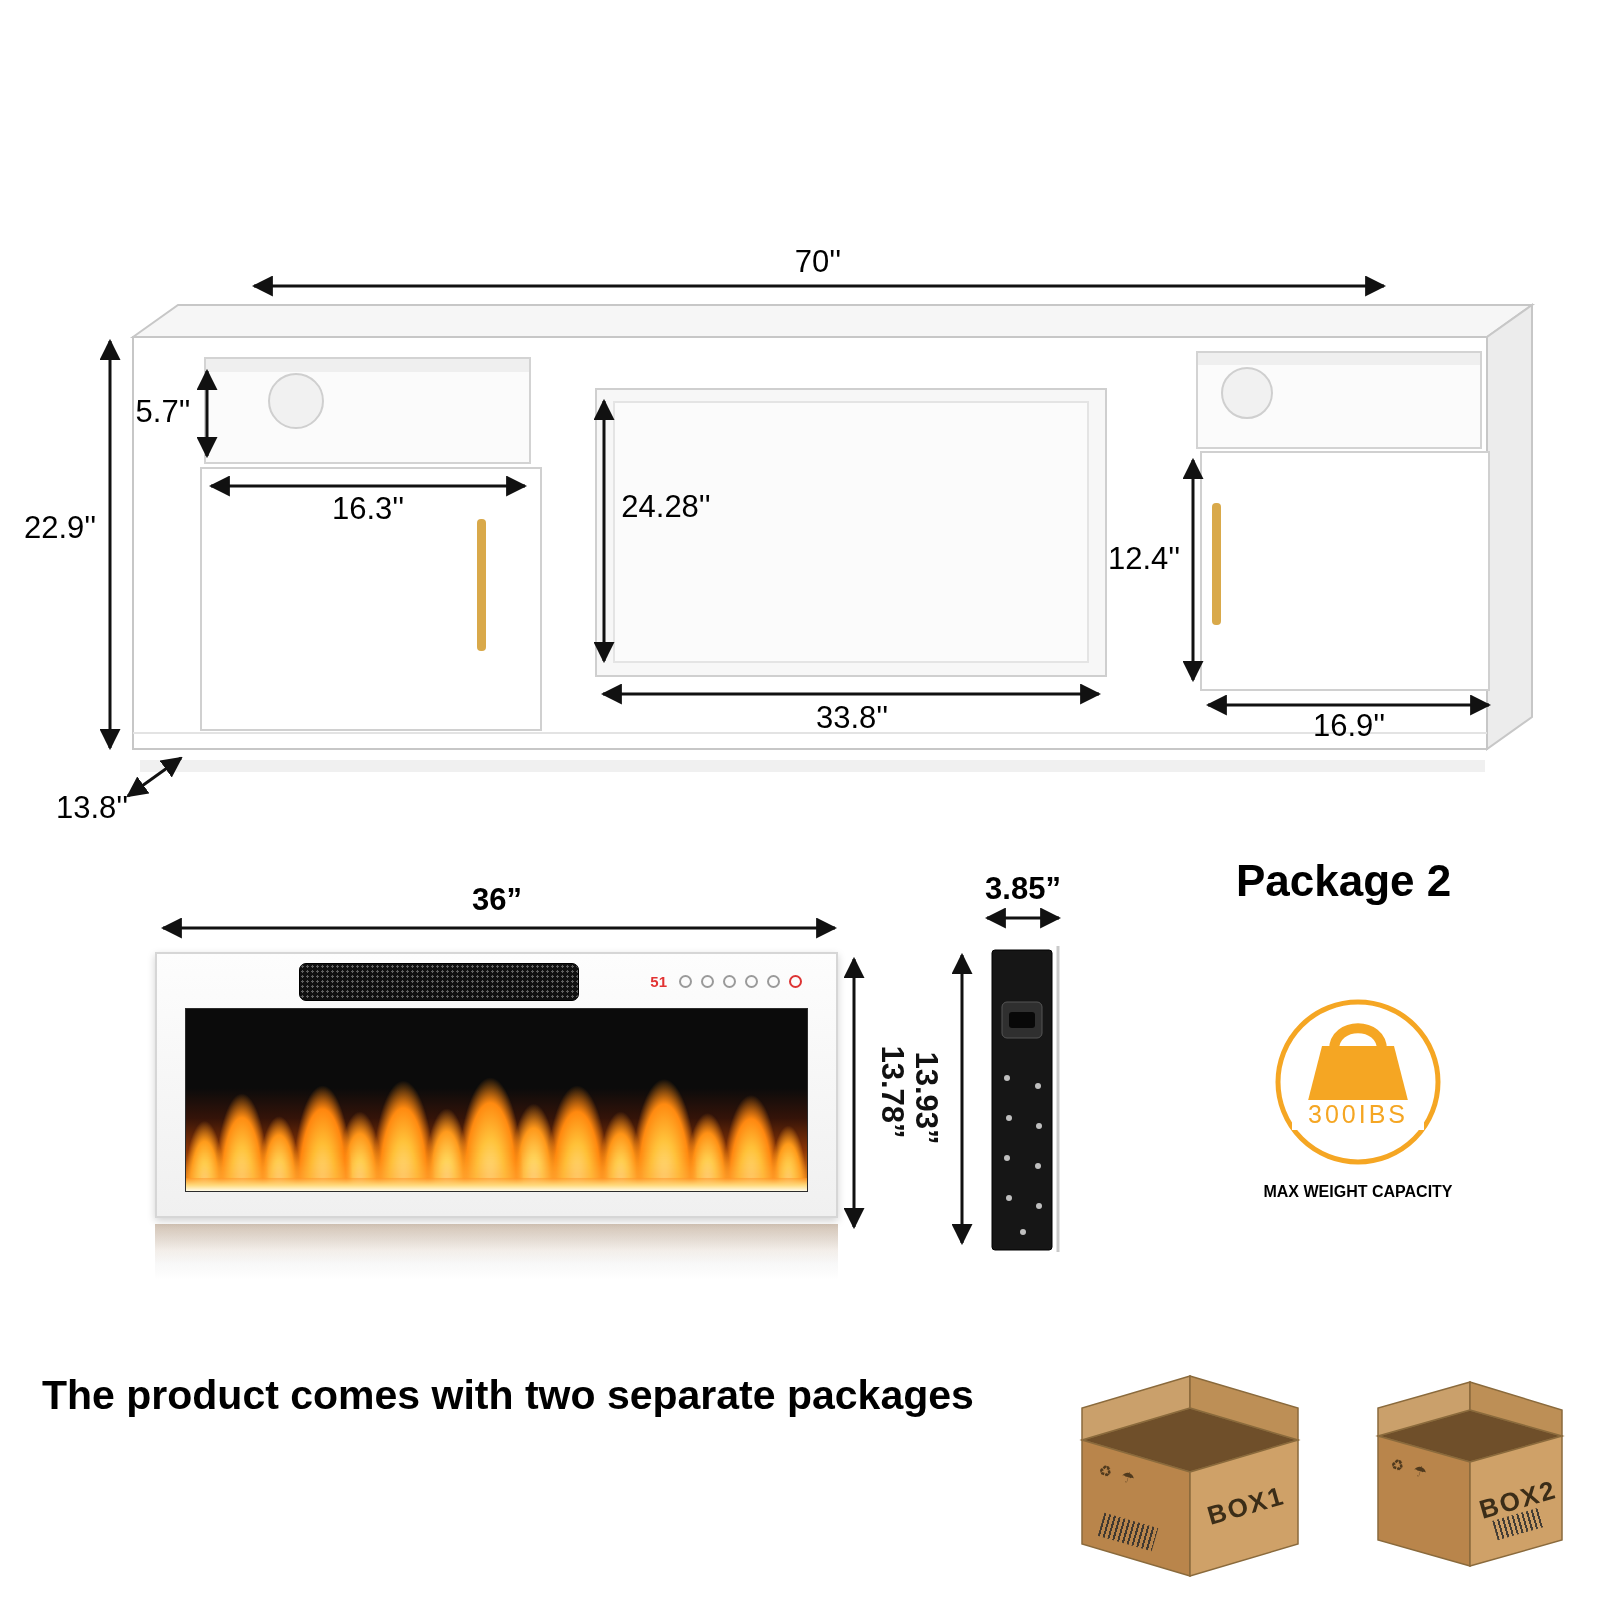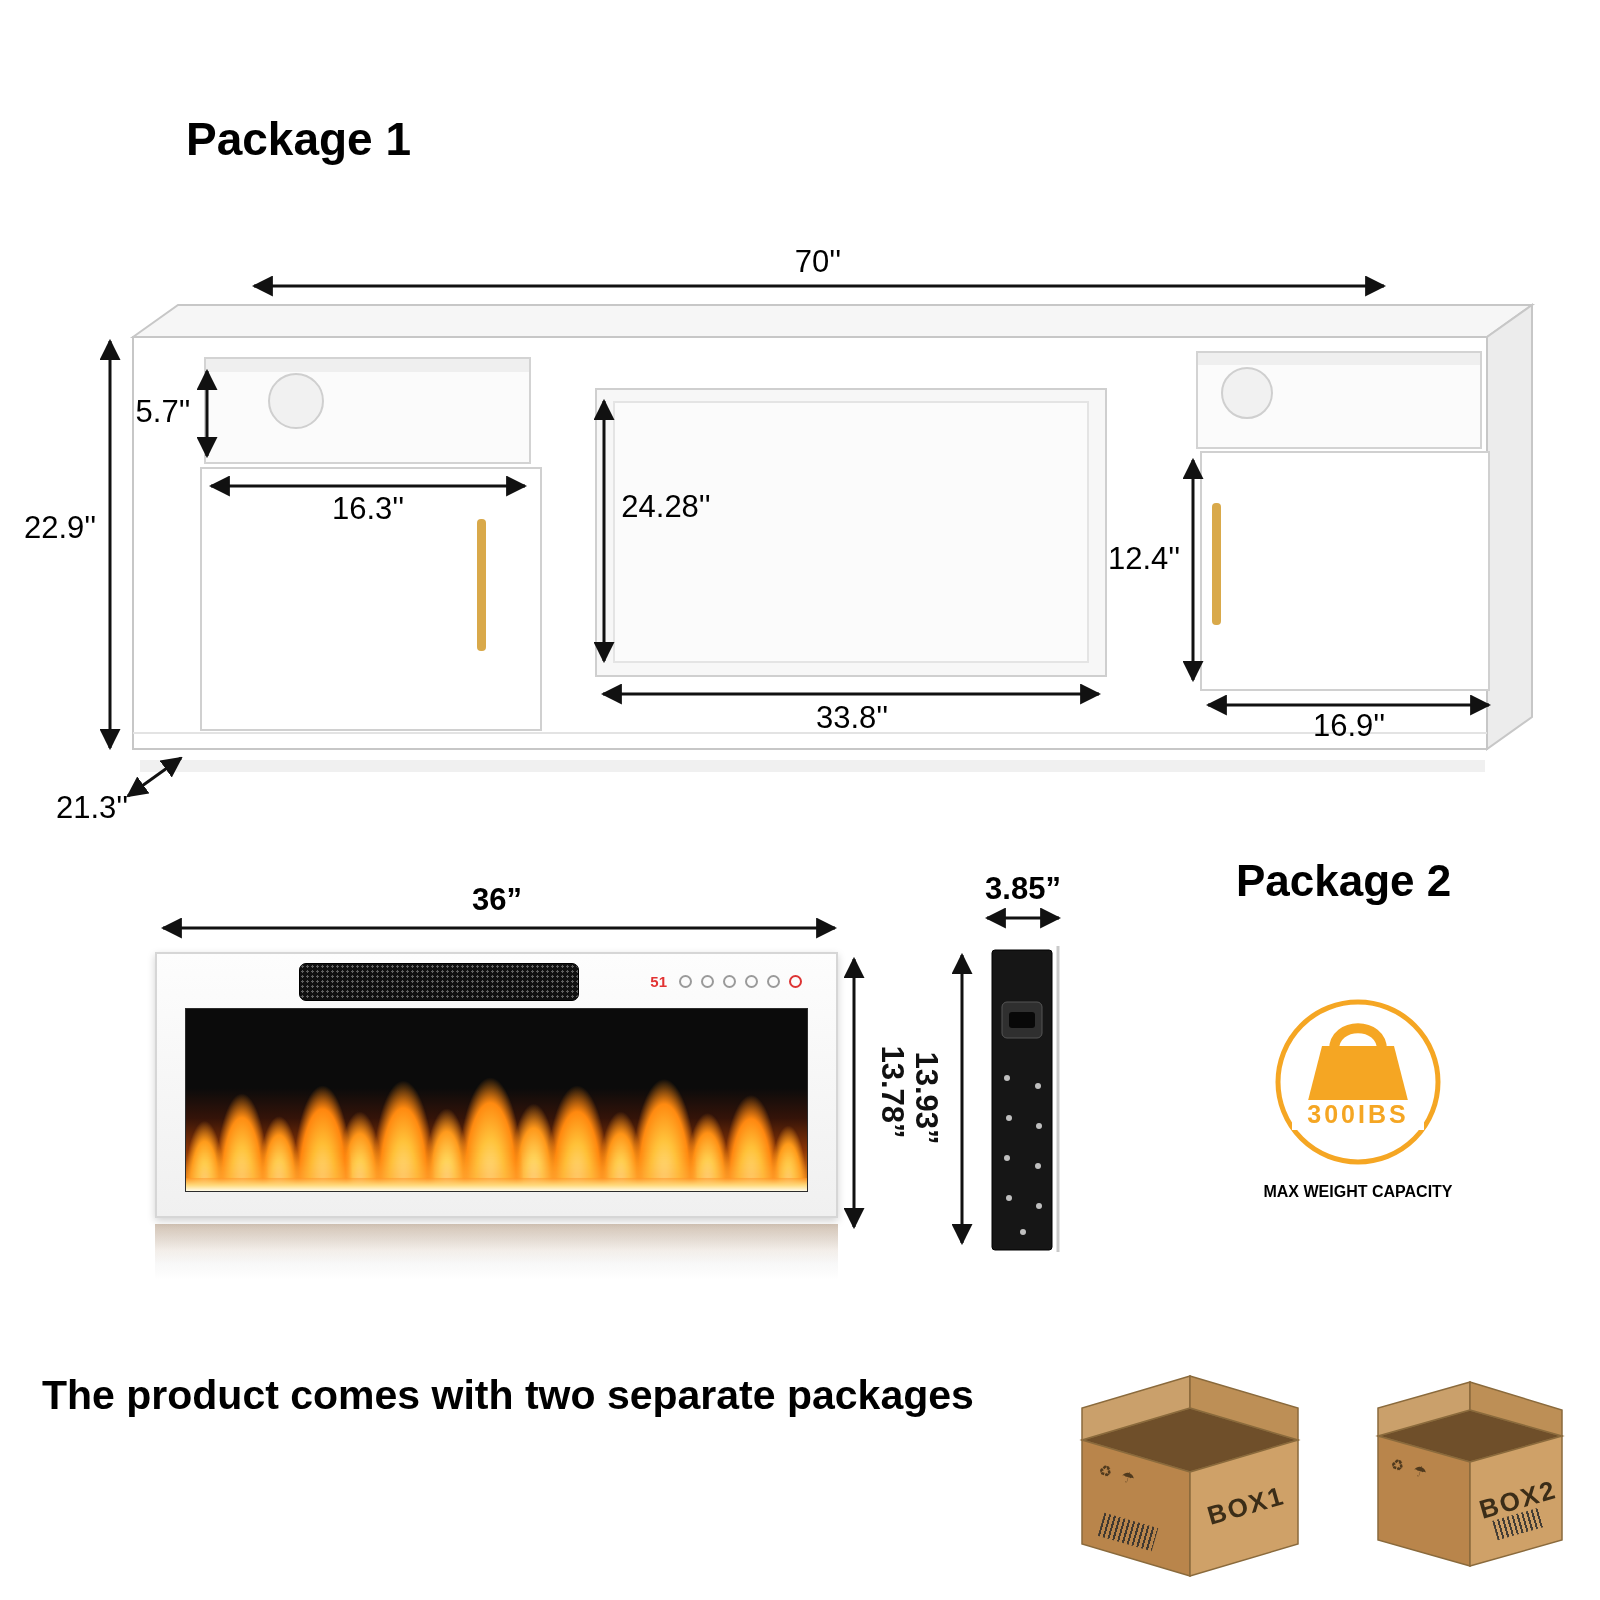--- a/index.html
+++ b/index.html
@@ -73,21 +73,21 @@
   #fp-reflection{
     position:absolute;left:155px;top:1224px;width:683px;height:66px;
     background:
       linear-gradient(to bottom, rgba(255,150,50,0.14) 0%, rgba(255,150,50,0) 60%),
       linear-gradient(to bottom, rgba(70,70,70,0.28) 0%, rgba(130,130,130,0.10) 40%, rgba(255,255,255,0) 85%);
   }
 
   
   #weight-value{
     position:absolute;left:1358px;top:1114px;transform:translate(-50%,-50%);
-    color:#F5A623;font-weight:bold;font-size:25px;letter-spacing:3px;white-space:nowrap;
+    color:#F5A623;font-weight:normal;font-size:25px;letter-spacing:3px;white-space:nowrap;
   }
   #weight-caption{
     position:absolute;left:1358px;top:1192px;transform:translate(-50%,-50%);
     color:#000;font-weight:bold;font-size:16px;white-space:nowrap;
   }
 
   
   .box-label{
     position:absolute;font-weight:bold;font-size:26px;letter-spacing:2px;color:#3b2d18;
     transform:translate(-50%,-50%) rotate(-16deg);white-space:nowrap;
@@ -197,26 +197,25 @@
       <g>
         <polygon points="1378,1436 1470,1410 1562,1436 1470,1462" fill="#6f4f2a"></polygon>
         <polygon points="1378,1436 1470,1410 1470,1382 1378,1408" fill="#caa06b"></polygon>
         <polygon points="1470,1410 1562,1436 1562,1410 1470,1382" fill="#bd8f56"></polygon>
         <polygon points="1378,1436 1470,1462 1470,1566 1378,1540" fill="#b9854b"></polygon>
         <polygon points="1470,1462 1562,1436 1562,1540 1470,1566" fill="#cfa168"></polygon>
       </g>
     </g>
   </svg>
 
-  <div class="title" id="pkg1-title" style="left:186px;top:112px;">Package 1</div>
   <div class="title" id="pkg2-title" style="left:1236px;top:856px;font-size:44px;">Package 2</div>
 
   <span class="dim" style="left:818px;top:262px;">70''</span>
   <span class="dim" style="left:60px;top:528px;">22.9''</span>
-  <span class="dim" style="left:92px;top:808px;">21.3''</span>
+  <span class="dim" style="left:92px;top:808px;">13.8''</span>
   <span class="dim" style="left:163px;top:412px;">5.7''</span>
   <span class="dim" style="left:368px;top:509px;">16.3''</span>
   <span class="dim" style="left:666px;top:507px;">24.28''</span>
   <span class="dim" style="left:852px;top:718px;">33.8''</span>
   <span class="dim" style="left:1144px;top:559px;">12.4''</span>
   <span class="dim" style="left:1349px;top:726px;">16.9''</span>
 
   <div id="fp-front">
     <div id="fp-grille"></div>
     <div id="fp-controls">

